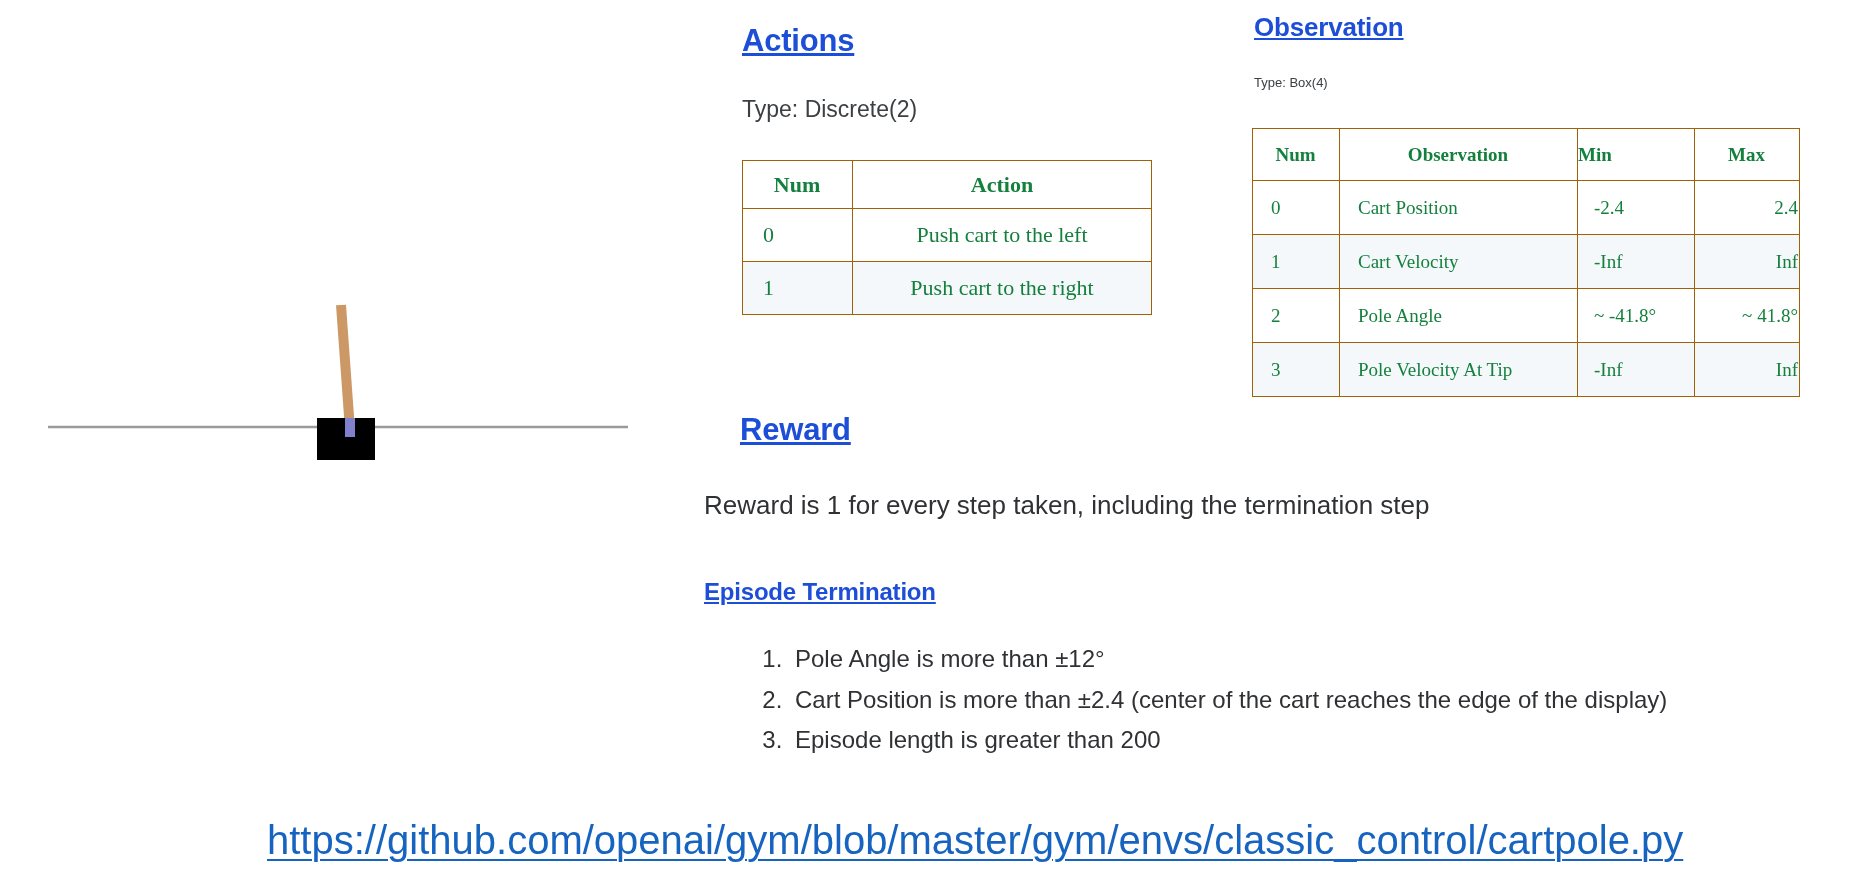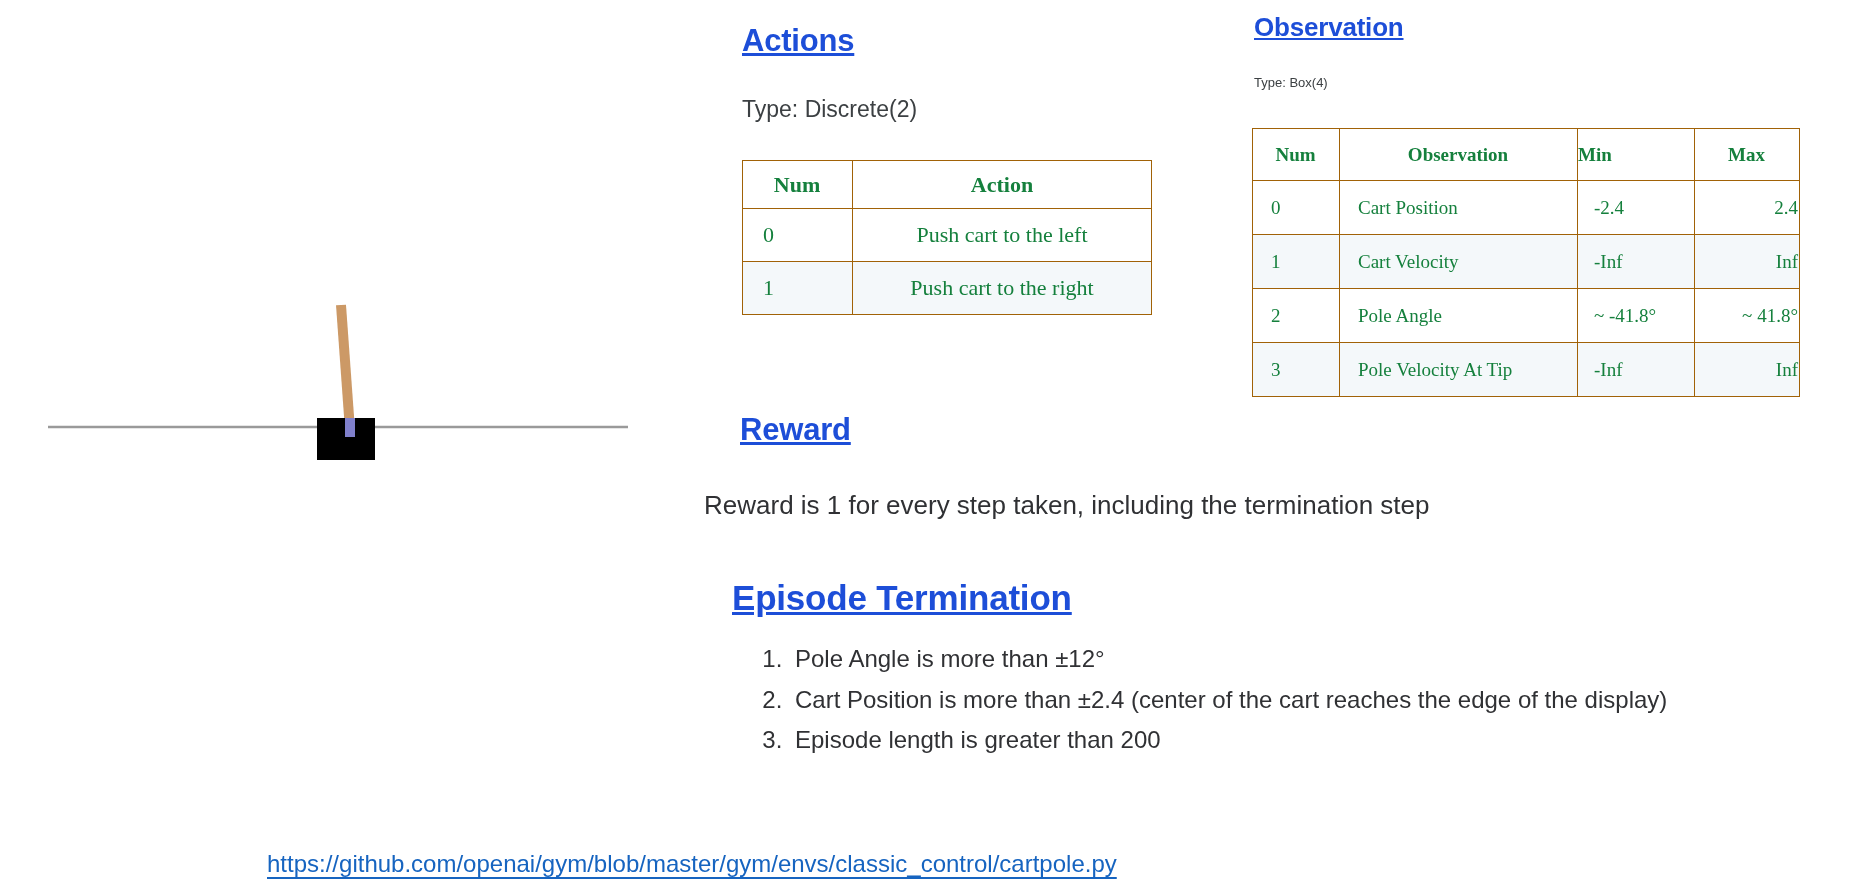--- a/index.html
+++ b/index.html
@@ -33,21 +33,21 @@
     font-family: "Liberation Sans", sans-serif;
     font-weight: bold;
     color: #1d4ed8;
     letter-spacing: -0.2px;
     white-space: nowrap;
     text-decoration: underline;
   }
   #actions-heading { left: 742px; top: 23px;  font-size: 31px; }
   #observation-heading { left: 1254px; top: 12px; font-size: 26px; }
   #reward-heading { left: 740px; top: 412px; font-size: 31px; }
-  #termination-heading { left: 732px; top: 578px; font-size: 35px; }
+  #termination-heading { left: 704px; top: 578px; font-size: 24px; }
 
   .type-line {
     position: absolute;
     font-size: 23px;
     color: #3c4043;
     white-space: nowrap;
   }
   #actions-type { left: 742px; top: 96px; }
   #observation-type { left: 1254px; top: 75px; font-size: 13px; }
 
@@ -121,27 +121,26 @@
     padding-left: 6px;
     white-space: nowrap;
     line-height: 1.15;
   }
 
   
   #source-link {
     position: absolute;
     left: 267px;
     top: 818px;
-    font-size: 24px;
+    font-size: 40px;
     color: #1664c0;
     text-underline-offset: 5px;
     text-decoration-thickness: 2px;
     white-space: nowrap;
     cursor: pointer;
-    margin-top: 32px;
   }
 </style>
 </head>
 <body>
 
 <div id="cartpole-figure">
   <svg width="700" height="290" viewBox="0 0 700 290" xmlns="http://www.w3.org/2000/svg">
 
     <line x1="48" y1="197" x2="628" y2="197" stroke="#9a9a9a" stroke-width="2.4"></line>
 

